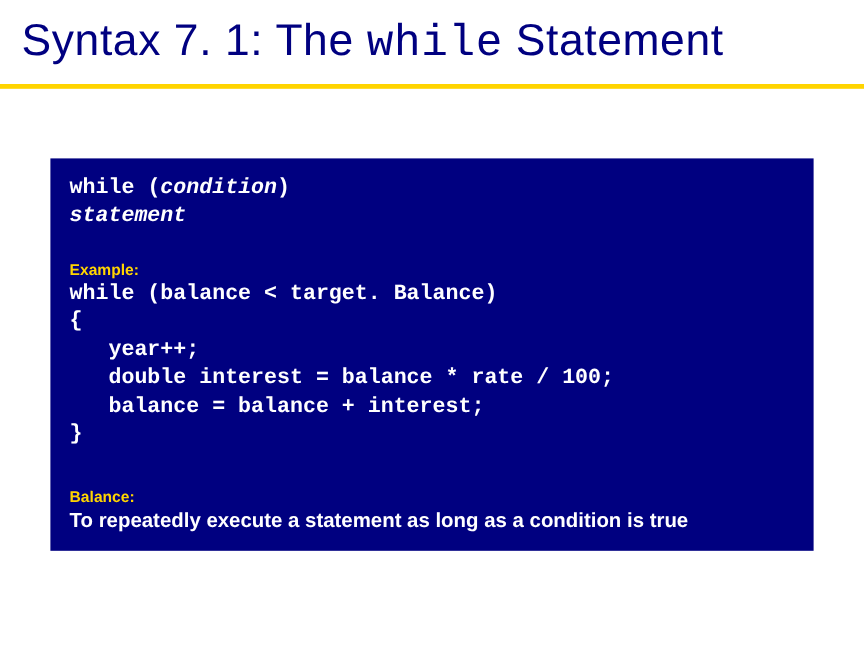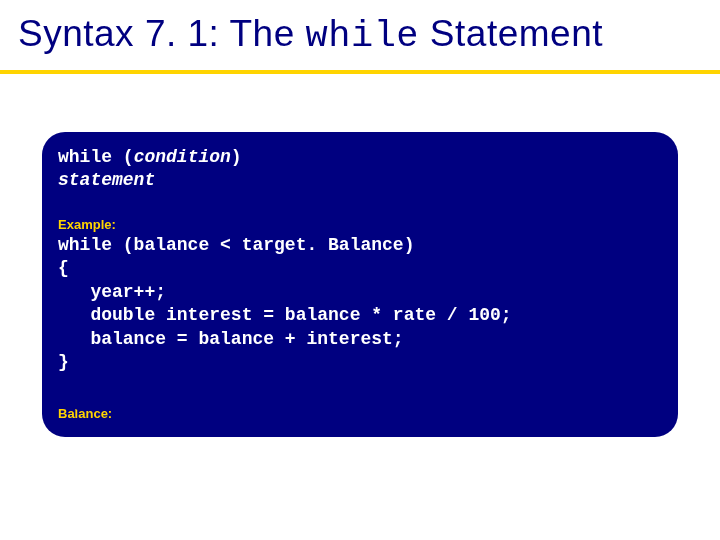--- a/index.html
+++ b/index.html
@@ -43,21 +43,20 @@
   }
   .box {
     position: absolute;
     left: 42px;
     right: 42px;
     top: 132px;
     background: #000080;
     color: #ffffff;
     padding: 14px 16px 14px 16px;
     box-sizing: border-box;
-    border-radius: 23px;
   }
   .syntax {
     font-family: "Courier New", monospace;
     font-weight: bold;
     font-size: 18px;
     line-height: 1.25;
     margin-bottom: 26px;
   }
   .syntax .placeholder {
     font-style: italic;
@@ -119,19 +118,20 @@
 
     <div class="example-label">Example:</div>
     <div class="example-code">while (balance &lt; target. Balance)
 {
    year++;
    double interest = balance * rate / 100;
    balance = balance + interest;
 }</div>
 
     <div class="purpose-label">Balance:</div>
+    <div class="purpose-text">To repeatedly execute a statement as long as a condition is true</div>
 
   </div>
 
   <div class="footer-left">Chapter 7 — Iteration</div>
   <div class="footer-right">11</div>
 
 </div>
 
 </body></html>

